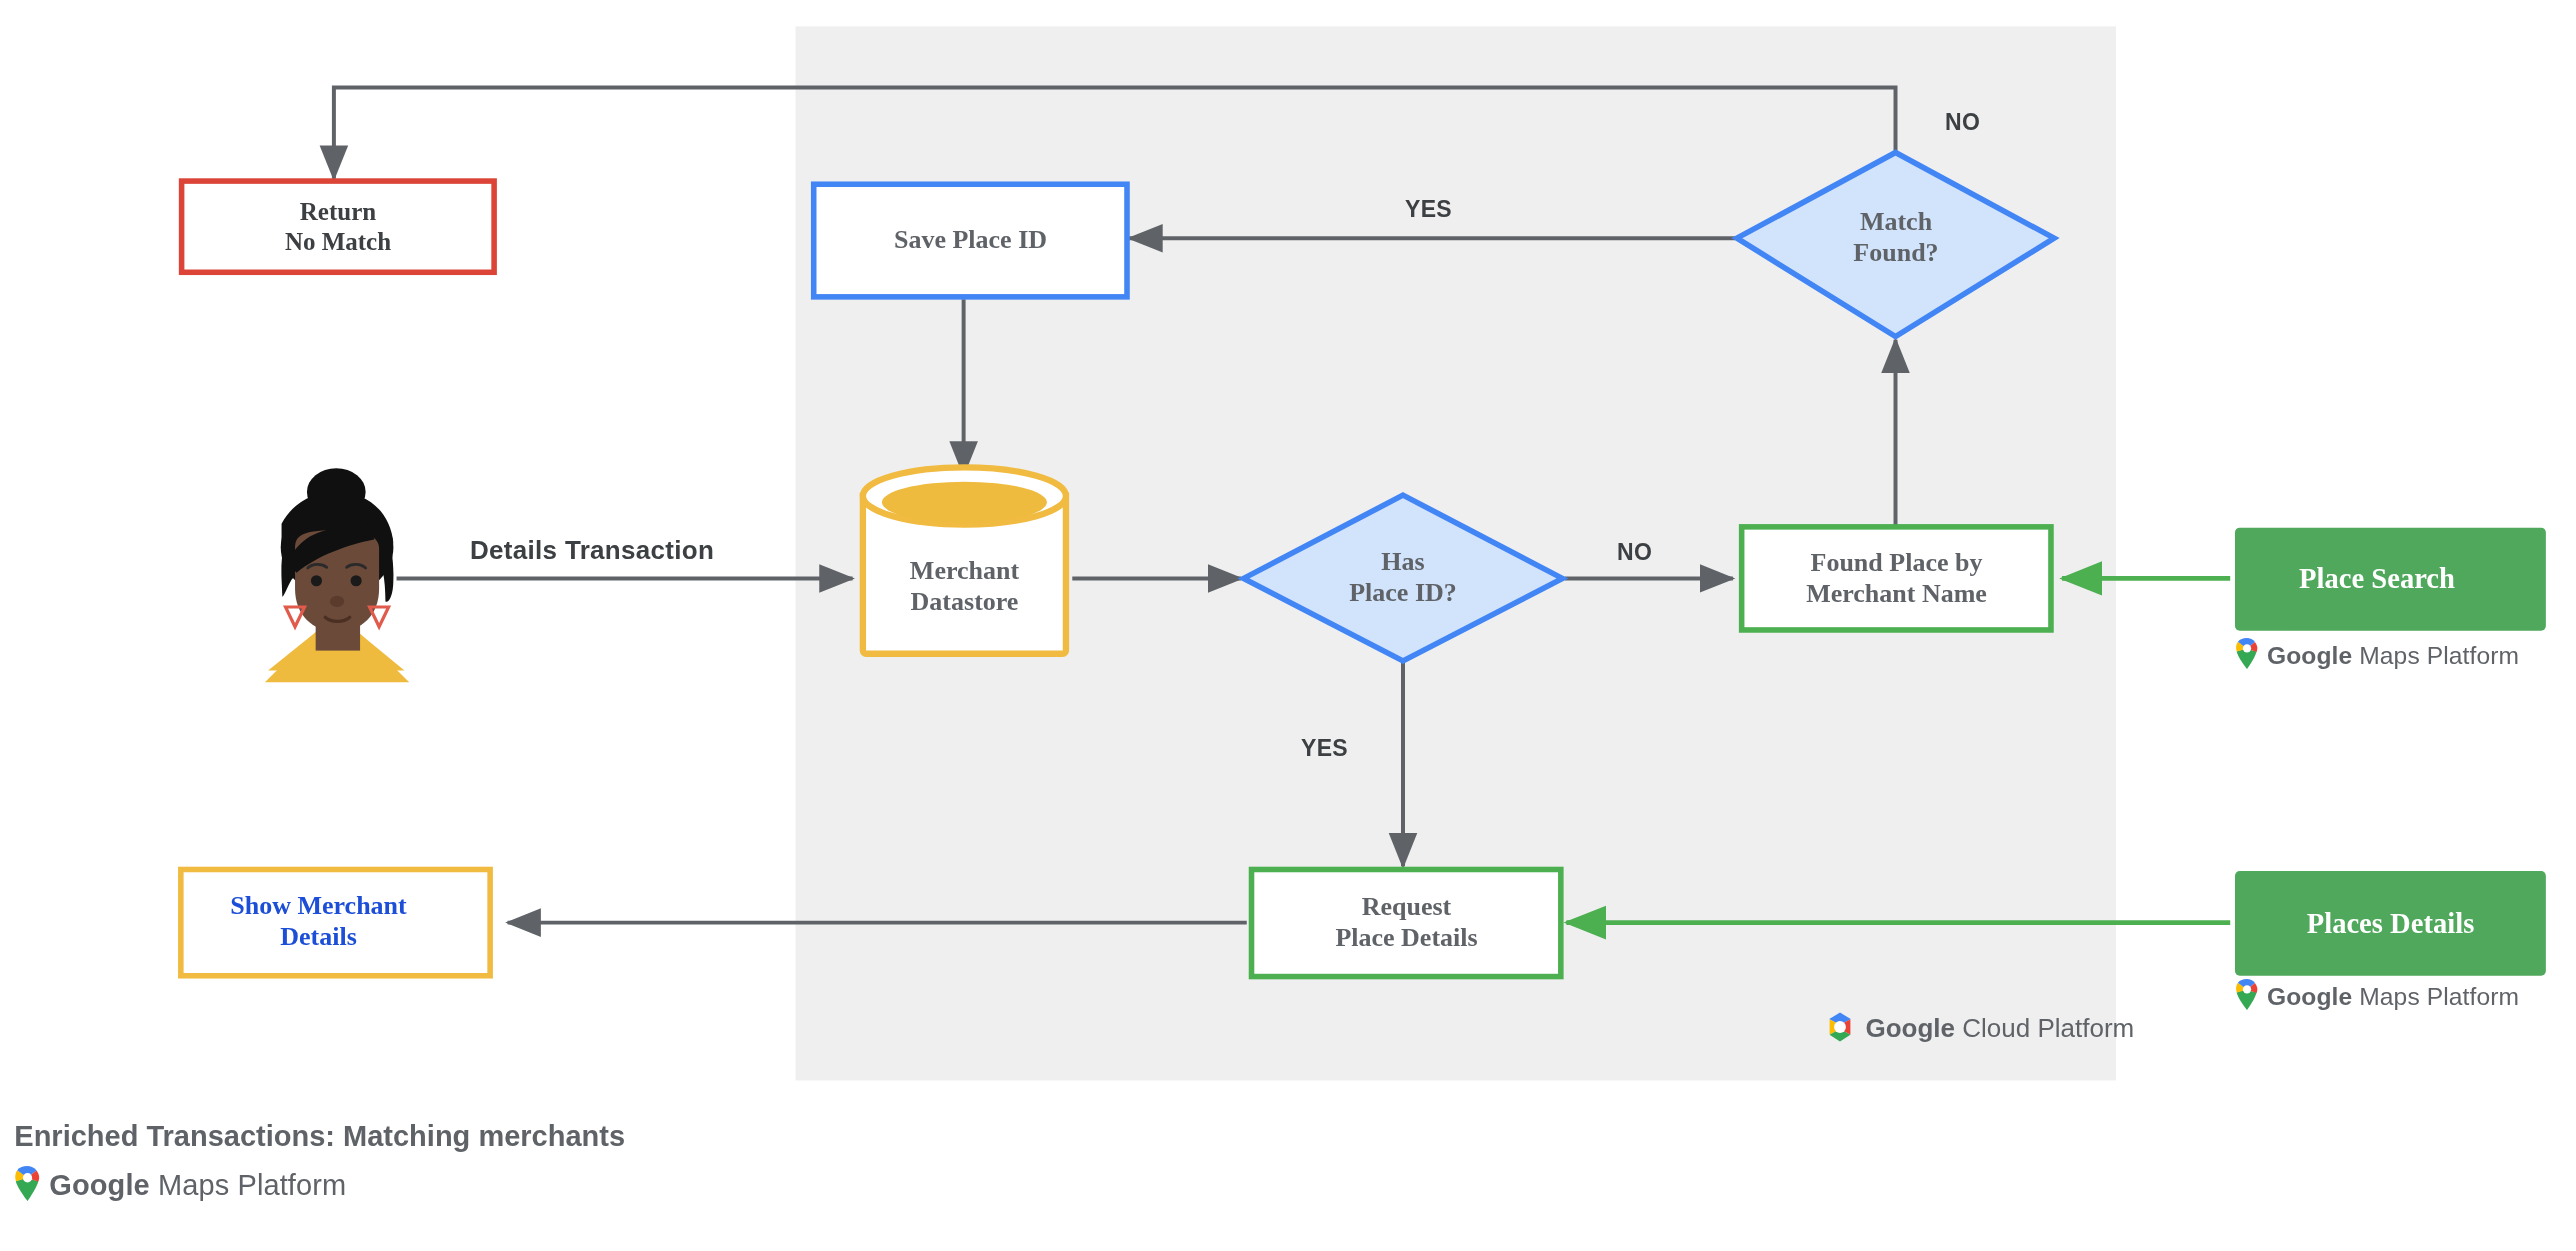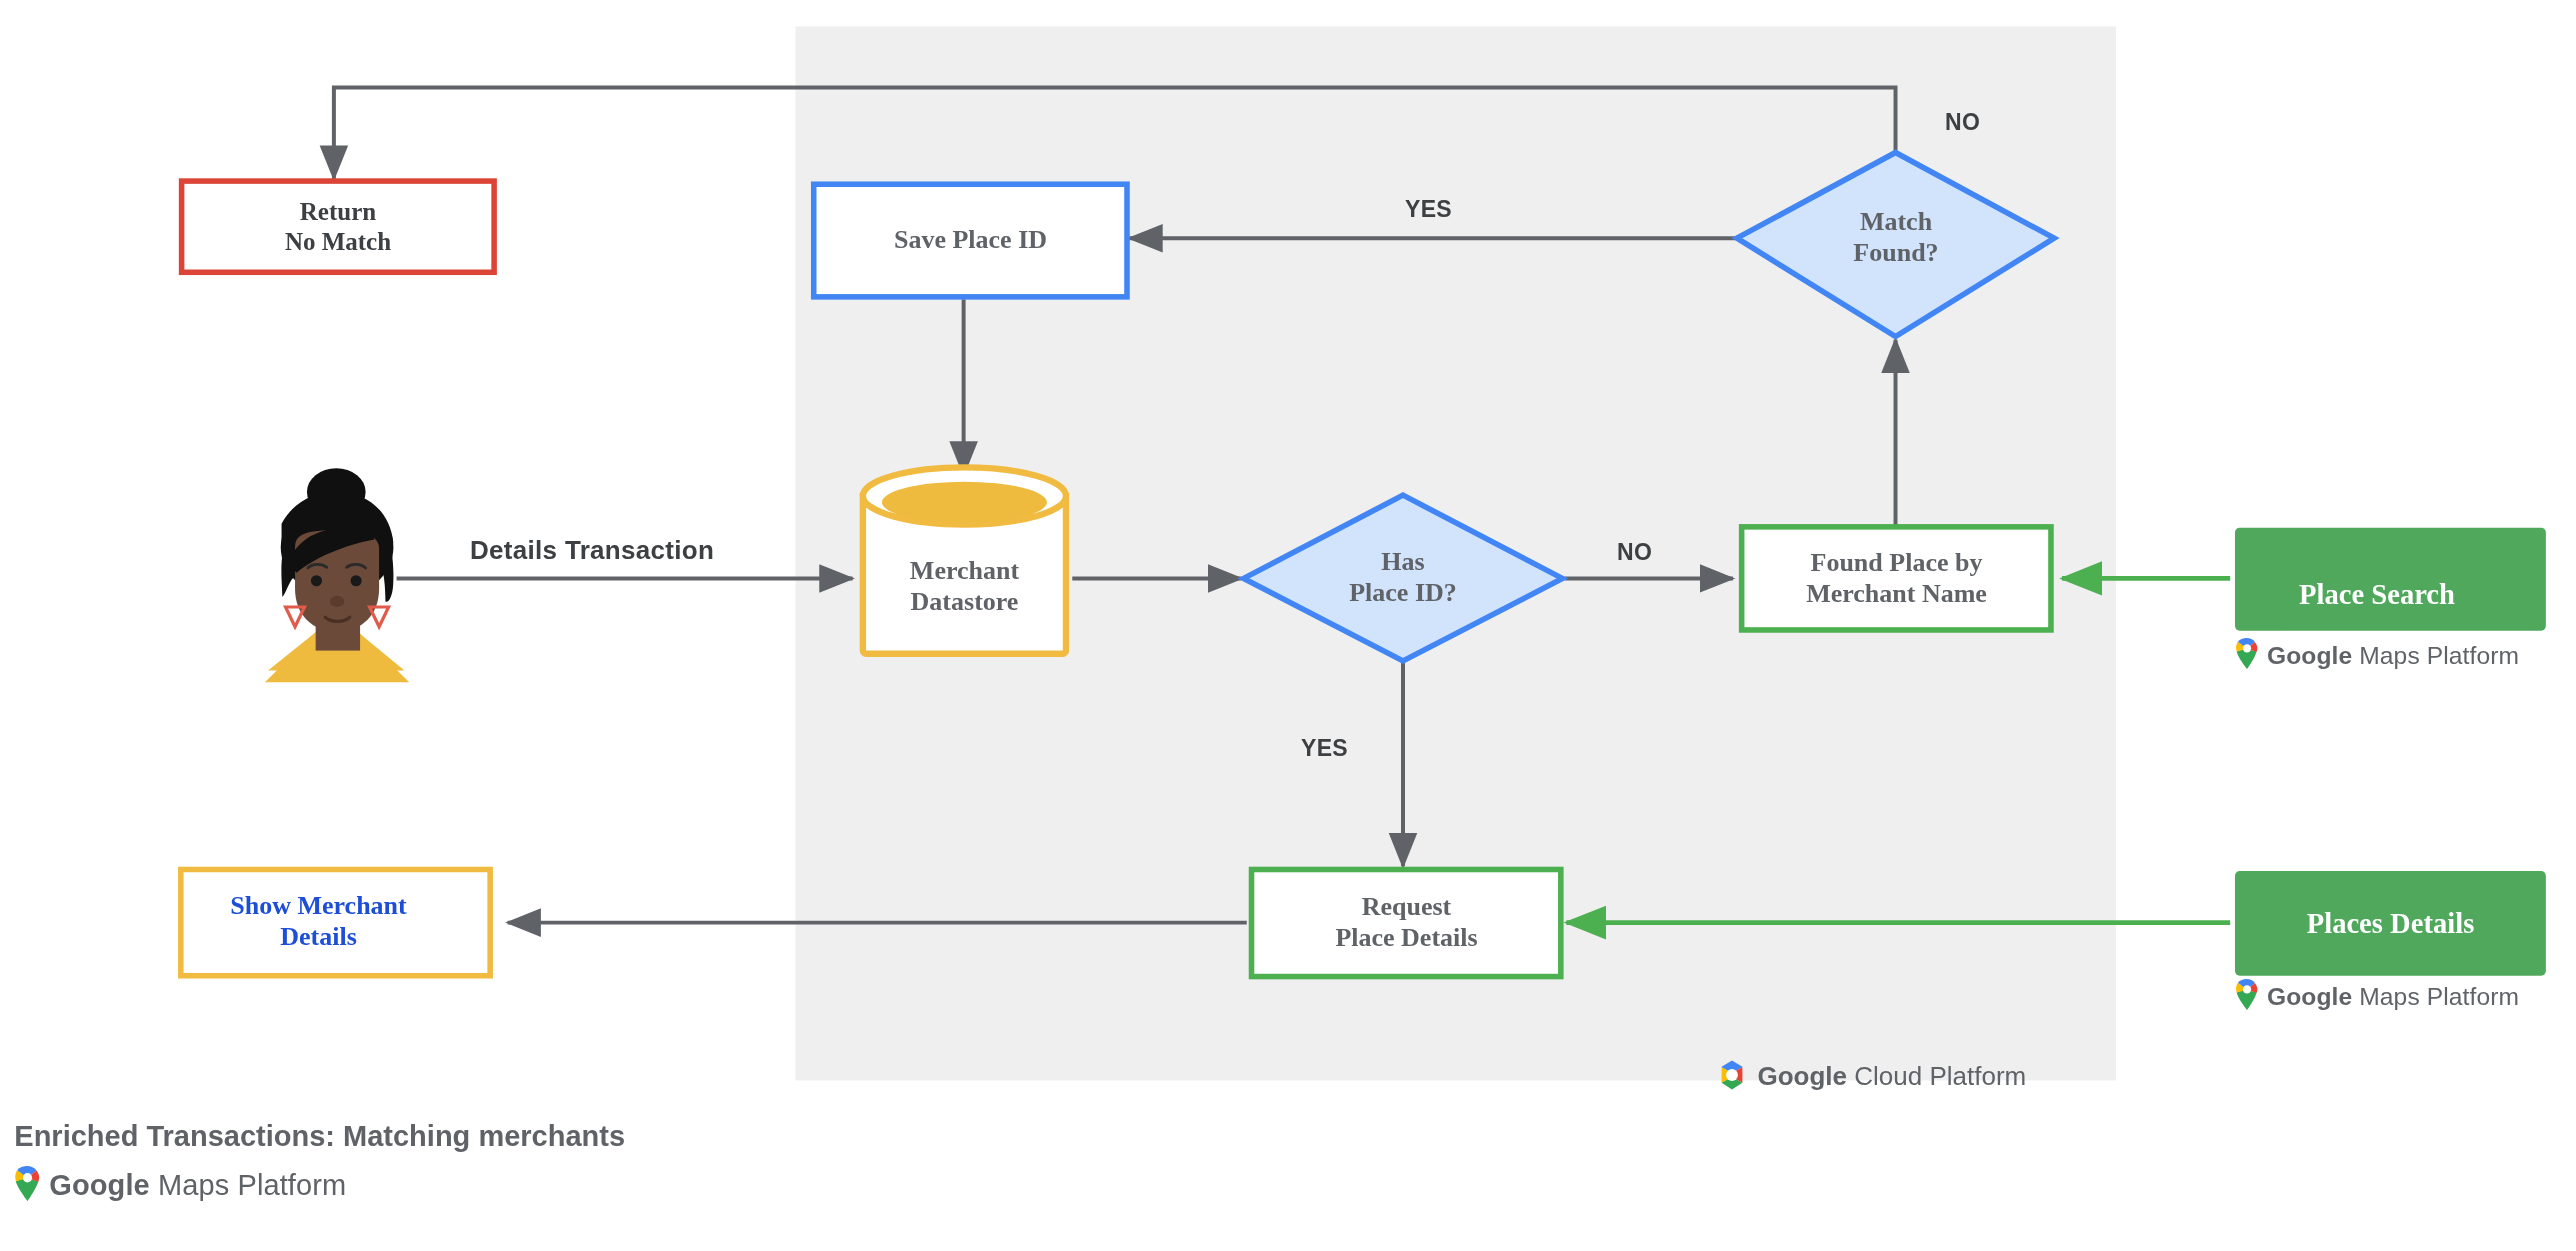--- a/index.html
+++ b/index.html
@@ -139,21 +139,21 @@
 
   <div class="node-text" style="left:863px;top:547px;width:203px;height:79px;font-size:26px;">Merchant
 Datastore</div>
 
   <div class="node-text" style="left:1288px;top:533px;width:230px;height:90px;font-size:26px;">Has
 Place ID?</div>
 
   <div class="node-text" style="left:1742px;top:527px;width:309px;height:103px;font-size:26px;">Found Place by
 Merchant Name</div>
 
-  <div class="node-text" style="left:2235px;top:527px;width:284px;height:103px;font-size:28.6px;color:#FFFFFF;margin-top:16px;">Place Search</div>
+  <div class="node-text" style="left:2235px;top:527px;width:284px;height:103px;font-size:28.6px;color:#FFFFFF;">Place Search</div>
 
   <div class="node-text" style="left:164px;top:869px;width:309px;height:106px;font-size:26px;color:#1d4ed8;">Show Merchant
 Details</div>
 
   <div class="node-text" style="left:1252px;top:869px;width:309px;height:107px;font-size:26px;">Request
 Place Details</div>
 
   <div class="node-text" style="left:2235px;top:871px;width:311px;height:105px;font-size:28.6px;color:#FFFFFF;">Places Details</div>
 
   <div class="edge-label" style="left:470px;top:535px;font-size:26px;">Details Transaction</div>
@@ -191,21 +191,21 @@
         <path d="M25 5 C28.4 9.6 28.6 13.6 27 17.4 L15 13 Z" fill="#EA4335"></path>
         <circle cx="15" cy="13" r="5.2" fill="#FFFFFF"></circle>
       </svg>
     </span>
     <span class="wm-txt">
       <b>Google</b>
       <span>Maps Platform</span>
     </span>
   </div>
 
-  <div class="gcp-wordmark" style="left:1716px;top:1011px;margin-top:48px;">
+  <div class="gcp-wordmark" style="left:1824px;top:1011px;">
     <span>
       <svg width="32" height="32" viewBox="0 0 40 40">
         <path d="M20 2 L33 9.8 L33 10.2 L20 17.5 L7 10.2 L7 9.8 Z" fill="#4285F4"></path>
         <path d="M7 10.2 L20 17.5 L20 22.5 L7 29.8 Z" fill="#FBBC04"></path>
         <path d="M33 10.2 L33 29.8 L20 22.5 L20 17.5 Z" fill="#EA4335"></path>
         <path d="M7 29.8 L20 22.5 L33 29.8 L20 38 Z" fill="#34A853"></path>
         <circle cx="20" cy="20" r="7.4" fill="#FFFFFF"></circle>
       </svg>
     </span>
     <span class="wm-txt">

